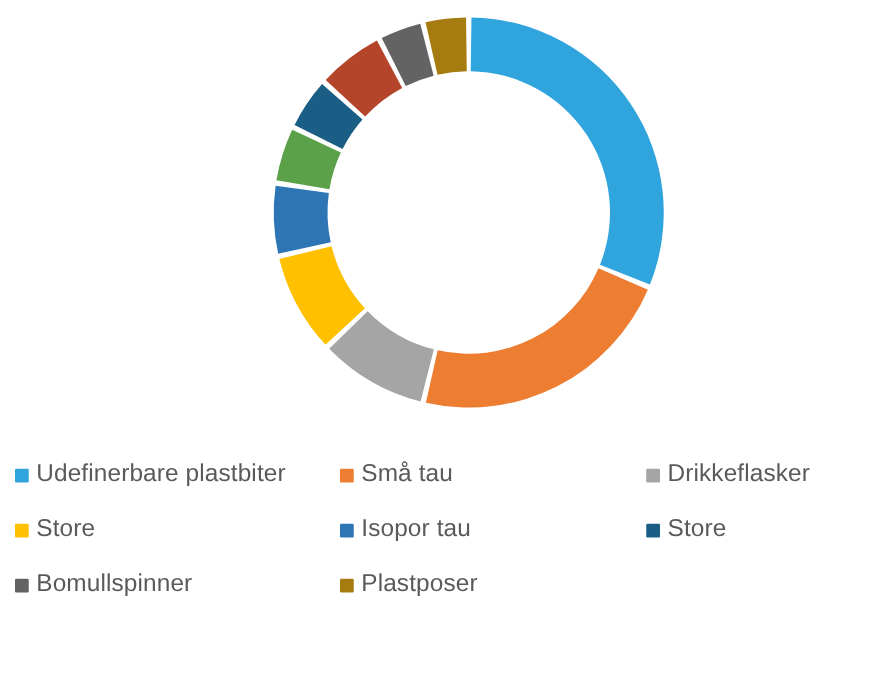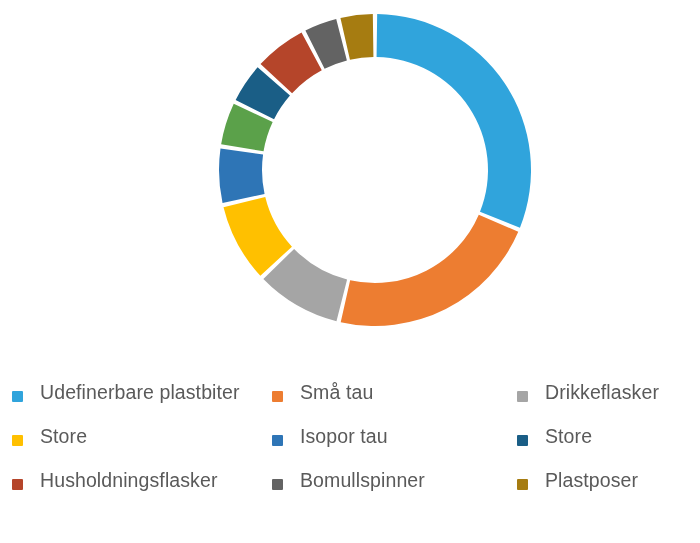--- a/index.html
+++ b/index.html
@@ -46,22 +46,22 @@
     padding: 0;
   }
   .legend-grid {
     display: grid;
     grid-template-columns: 260px 245px 195px;
     grid-auto-rows: 44px;
     align-items: center;
   }
   .legend-item {
     display: flex;
-    align-items: flex-end;
-    gap: 17px;
+    align-items: center;
+    gap: 6px;
     height: 44px;
     padding-left: 12px;
     box-sizing: border-box;
     white-space: nowrap;
   }
   .legend-swatch {
     width: 11px;
     height: 11px;
     flex: 0 0 11px;
     border-radius: 1px;
@@ -115,24 +115,20 @@
         </div>
         <div class="legend-item">
           <span class="legend-swatch" style="background: rgb(46, 117, 182);"></span>
           <span class="legend-label">Isopor tau</span>
         </div>
         <div class="legend-item">
           <span class="legend-swatch" style="background: rgb(26, 94, 134);"></span>
           <span class="legend-label">Store</span>
         </div>
         <div class="legend-item">
-          <span class="legend-swatch" style="background: rgb(181, 69, 42);"></span>
-          <span class="legend-label">Husholdningsflasker</span>
-        </div>
-        <div class="legend-item">
           <span class="legend-swatch" style="background: rgb(99, 99, 99);"></span>
           <span class="legend-label">Bomullspinner</span>
         </div>
         <div class="legend-item">
           <span class="legend-swatch" style="background: rgb(166, 124, 17);"></span>
           <span class="legend-label">Plastposer</span>
         </div>
       </div>
   </div>
 

